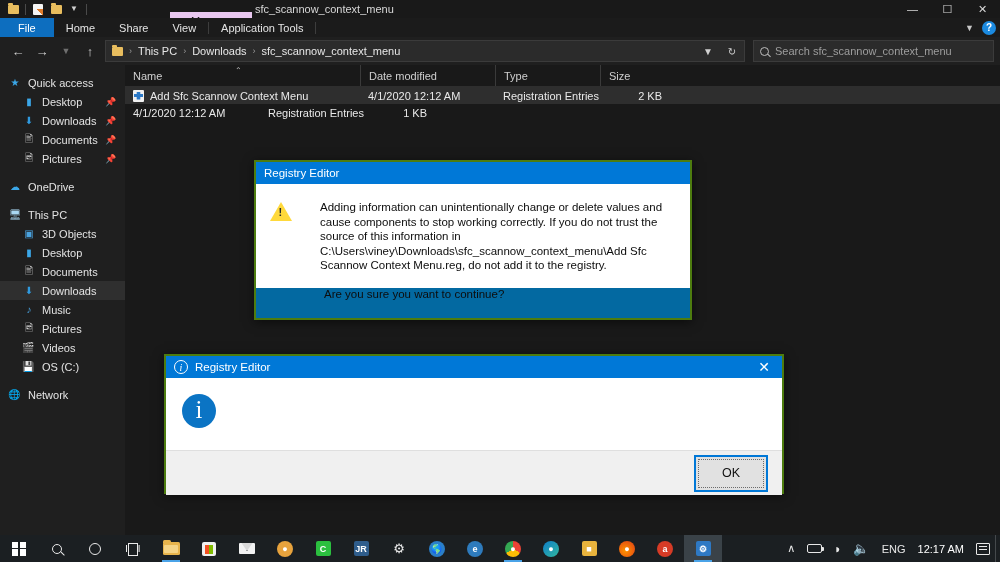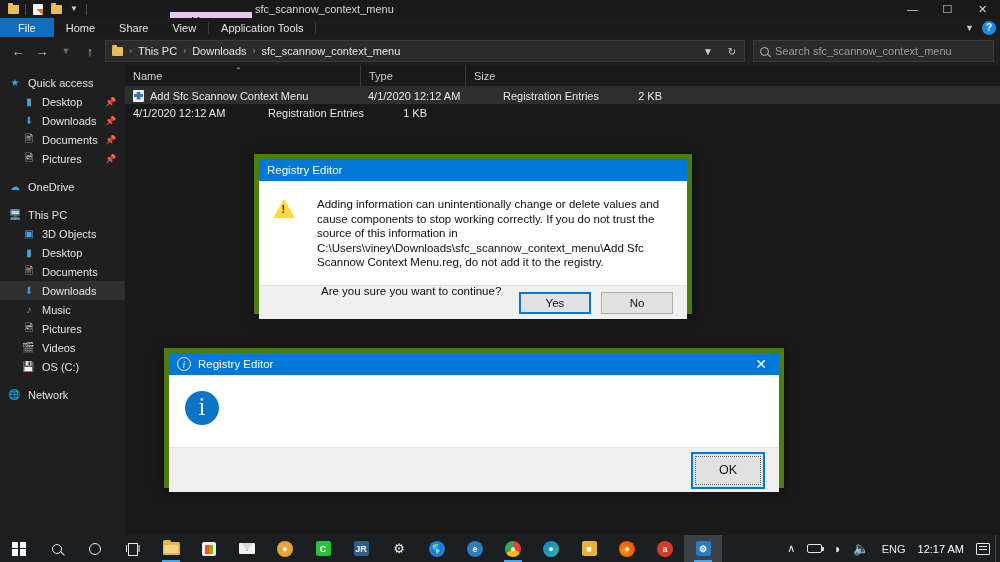--- a/index.html
+++ b/index.html
@@ -215,40 +215,41 @@
   }
   .vt-icons::after {
     content:''; position:absolute; left:0; bottom:0; width:12px; height:4px;
     background: #3f8f3f;
     clip-path: polygon(0 100%, 30% 20%, 55% 100%, 75% 45%, 100% 100%);
   }
 
   
   .dialog {
     position: absolute; background: #0369a1; color: #000;
-    border: 5px solid #4d7c0f;
+    border: 2px solid #4d7c0f;
     box-shadow: 0 2px 10px rgba(0,0,0,.55);
     font-family: "Liberation Sans", sans-serif;
+    margin-top: 6px;
   }
   .dlg-title {
     background: #0078d7; color: #fff; height: 22px;
     display: flex; align-items: center; padding: 0 0 0 8px;
     font-size: 11.5px; position: relative;
   }
   .dlg-title .dt-ico {
     width: 14px; height: 14px; border-radius: 50%; border: 1.3px solid #fff;
     display: flex; align-items: center; justify-content: center;
     font-size: 10px; font-style: italic; margin-right: 7px; font-family: "Liberation Serif", serif;
   }
   .dlg-close {
     position: absolute; right: 0; top: 0; width: 36px; height: 22px;
     display: flex; align-items: center; justify-content: center;
     color: #fff; font-size: 14px; font-weight: 300;
   }
-  .dlg-body { background: #fff; padding: 14px 16px 16px 16px; display: flex; gap: 22px; }
+  .dlg-body { background: #fff; padding: 14px 16px 16px 16px; display: flex; gap: 28px; }
   .dlg-foot {
     background: #f0f0f0; border-top: 1px solid #dfdfdf;
     display: flex; align-items: center; justify-content: flex-end;
     gap: 10px; padding: 0 14px;
   }
   .btn {
     min-width: 72px; height: 22px; background: #e1e1e1; border: 1px solid #adadad;
     font-size: 11.5px; color: #101010; display: flex; align-items: center;
     justify-content: center;
   }
@@ -550,20 +551,23 @@
           <span>Network</span>
         </div>
       </div>
 
       <div class="content">
         <div class="colheader">
           <div class="col c-name">
             <span>Name</span>
             <span class="sortcaret">⌃</span>
           </div>
+          <div class="col c-date">
+            <span>Date modified</span>
+          </div>
           <div class="col c-type">
             <span>Type</span>
           </div>
           <div class="col c-size">
             <span>Size</span>
           </div>
         </div>
 
         <div class="filerow sel">
           <div class="cell c-name">
@@ -589,24 +593,20 @@
     <div class="dlg-title">
       <span>Registry Editor</span>
     </div>
     <div class="dlg-body">
       <div class="warn-tri"></div>
       <div class="warn-text">
         <span>Adding information can unintentionally change or delete values and cause components to stop working correctly. If you do not trust the source of this information in C:\Users\viney\Downloads\sfc_scannow_context_menu\Add Sfc Scannow Context Menu.reg, do not add it to the registry.</span>
         <span class="q">Are you sure you want to continue?</span>
       </div>
     </div>
-    <div class="dlg-foot">
-      <div class="btn default">Yes</div>
-      <div class="btn">No</div>
-    </div>
   </div>
 
   <div class="dialog" id="dlg-info">
     <div class="dlg-title">
       <span class="dt-ico">i</span>
       <span>Registry Editor</span>
       <span class="dlg-close">✕</span>
     </div>
     <div class="dlg-body">
       <div class="info-circle">i</div>

